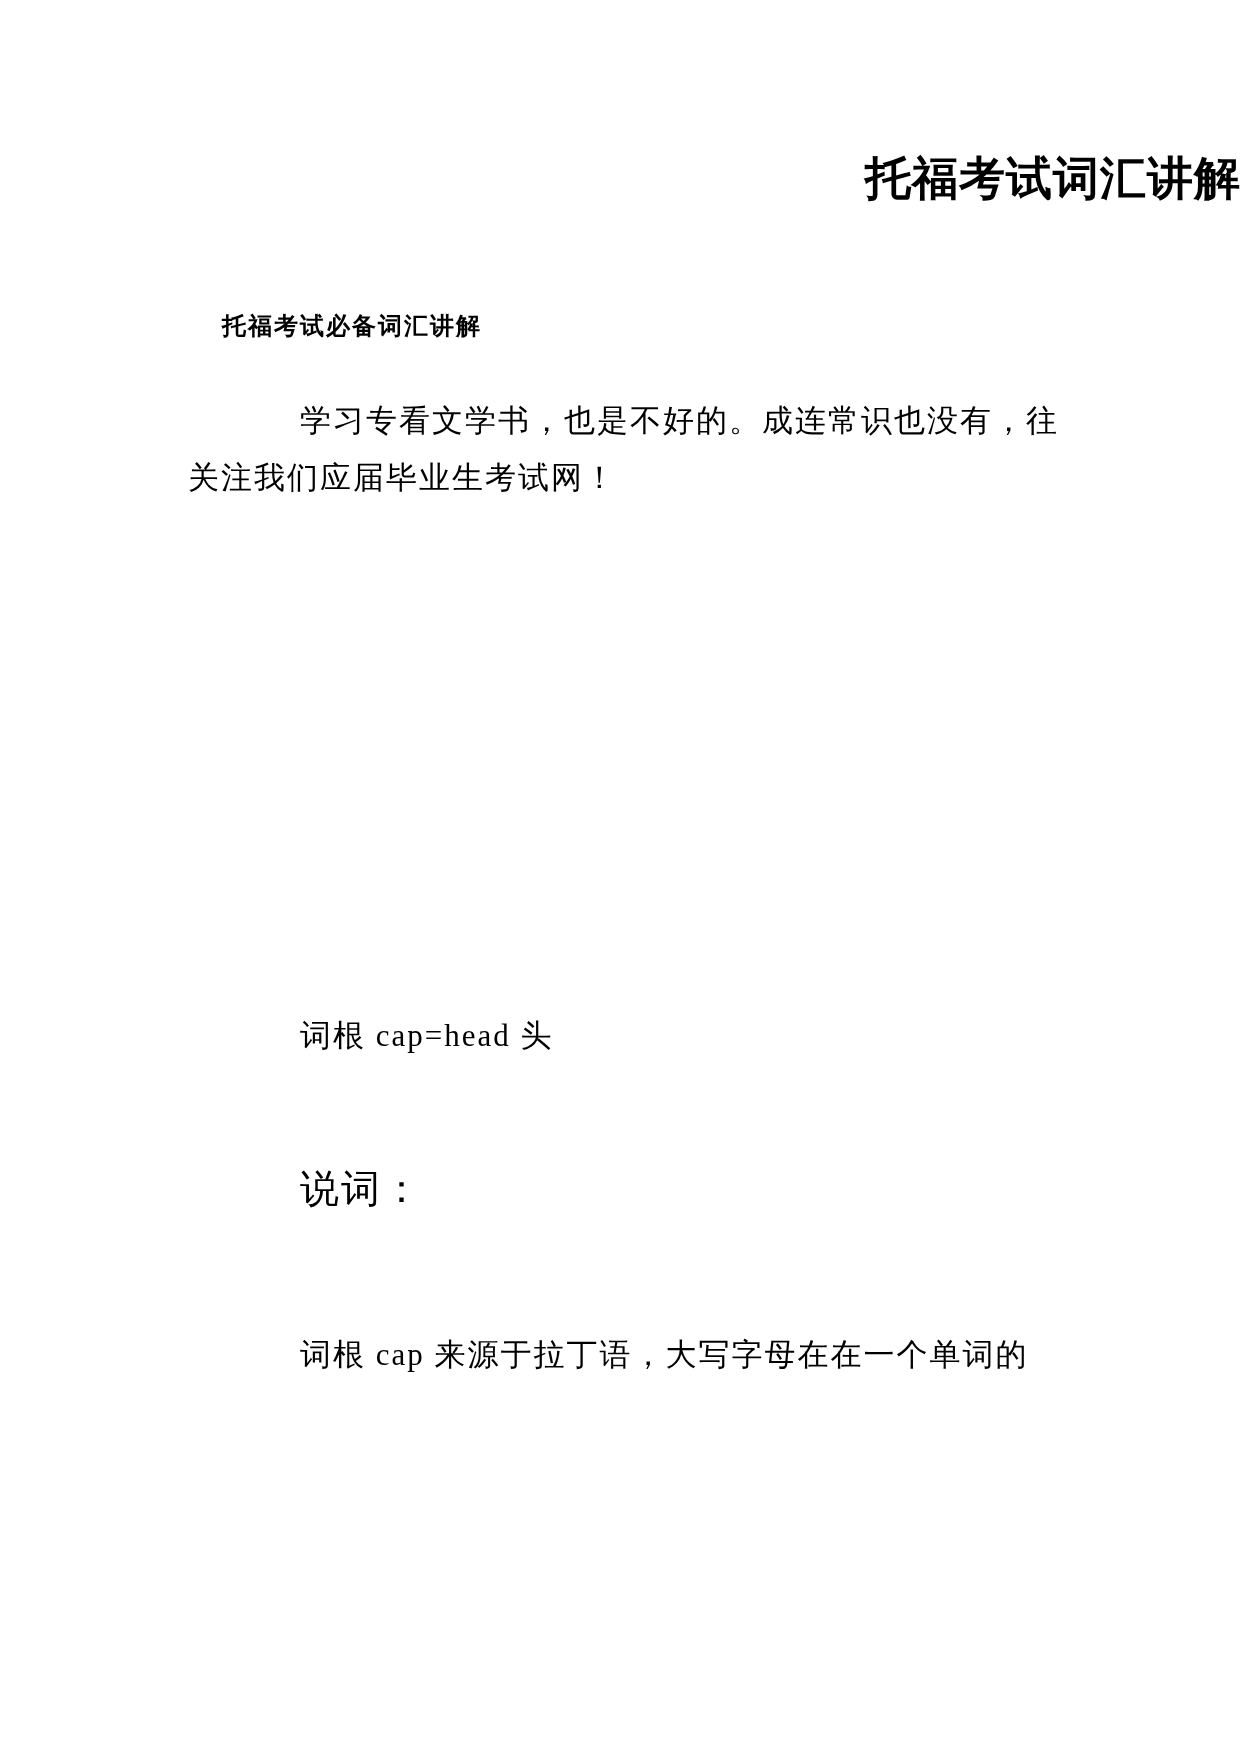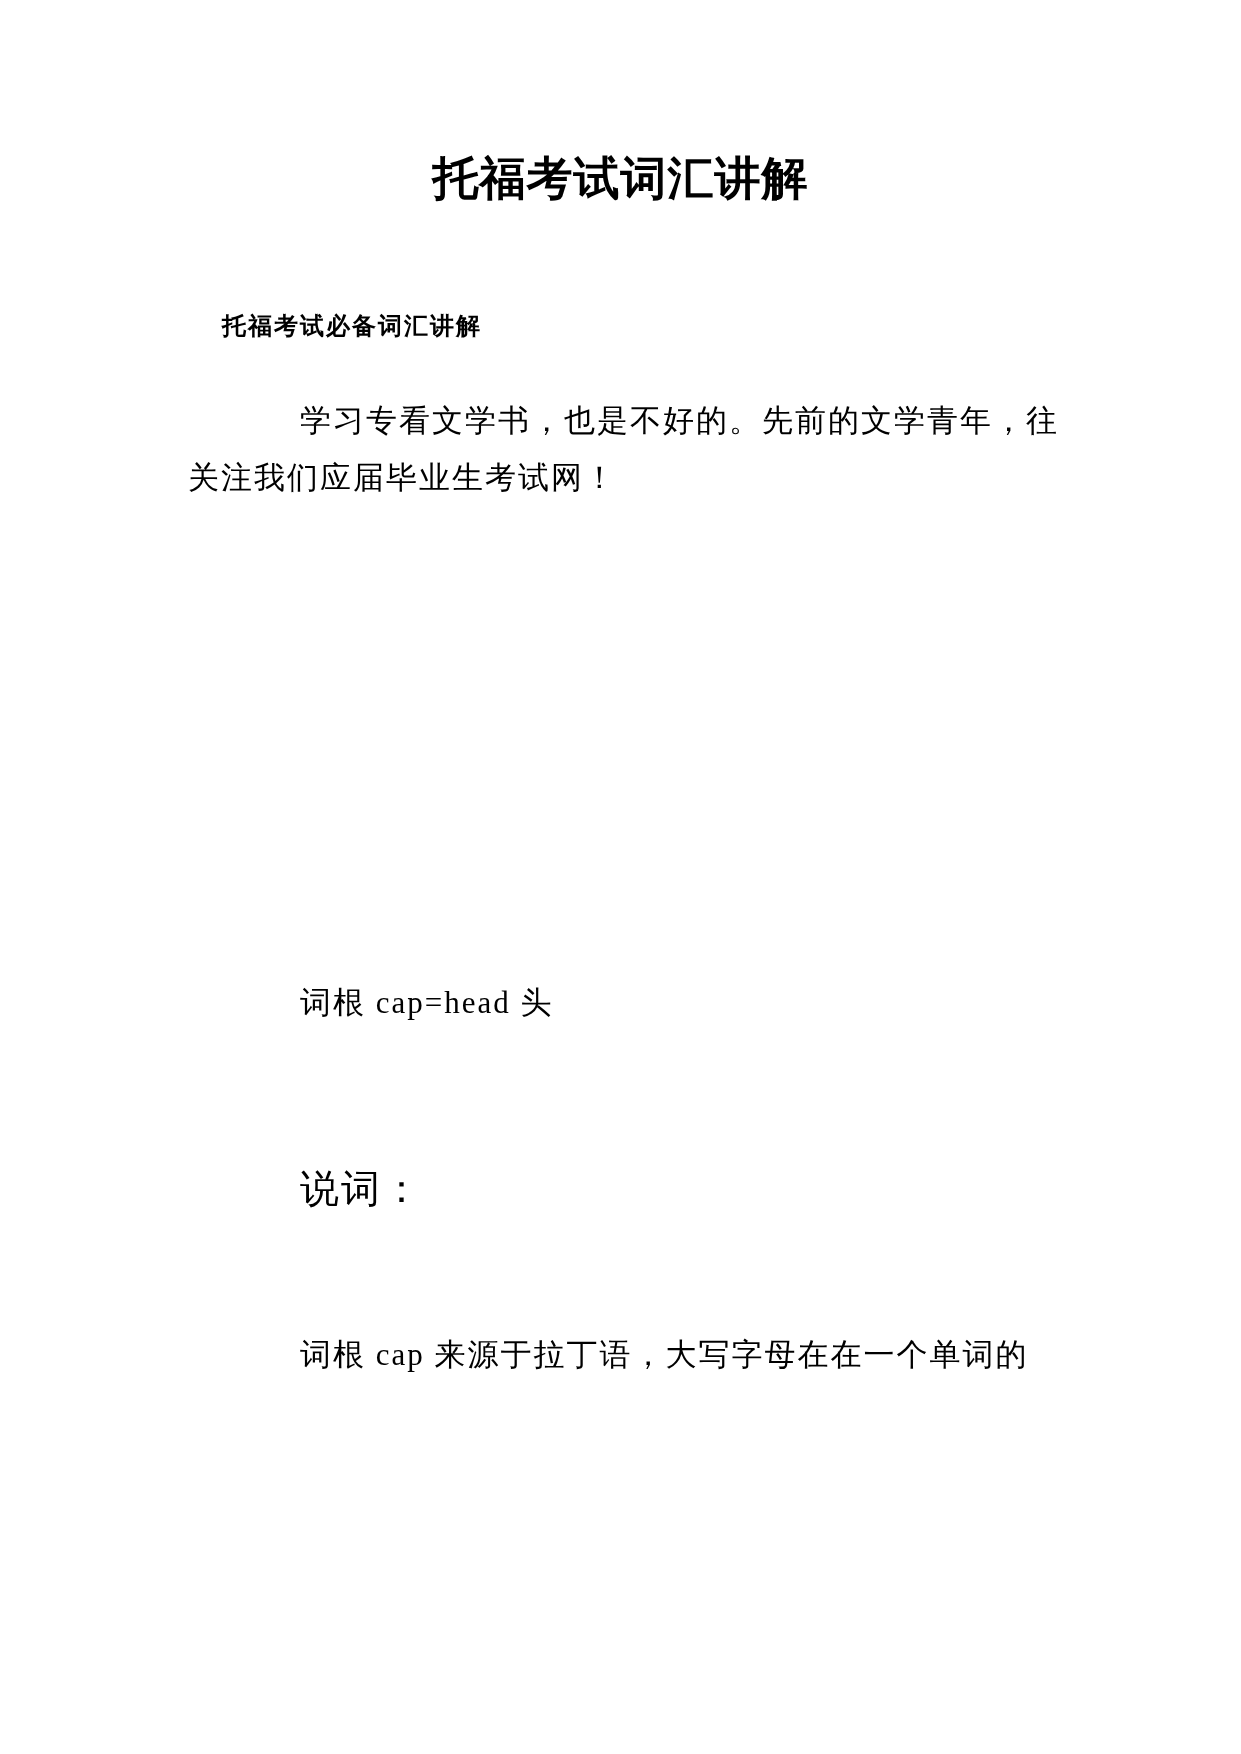--- a/index.html
+++ b/index.html
@@ -16,21 +16,21 @@
     color: #000000;
     font-family: "Liberation Serif", "DejaVu Serif", serif;
     overflow: hidden;
   }
   .doc-title {
     position: absolute;
     top: 151px;
     left: 0;
     width: 100%;
     margin: 0;
-    text-align: center;
+    text-align: right;
     font-size: 46px;
     line-height: 56px;
     font-weight: 700;
     letter-spacing: 1px;
     white-space: nowrap;
   }
   .doc-subtitle {
     position: absolute;
     top: 290px;
     left: 206px;
@@ -55,21 +55,21 @@
   }
   .para-intro { top: 392px; }
   .para-explain { top: 1324px; }
   .para-explain .line {
     height: 61px;
     line-height: 61px;
   }
   .line-indent { padding-left: 112px; }
   .root-heading {
     position: absolute;
-    top: 983px;
+    top: 1016px;
     left: 300px;
     margin: 0;
     font-size: 31px;
     line-height: 40px;
     letter-spacing: 2px;
     font-weight: 400;
     white-space: nowrap;
   }
   .section-label {
     position: absolute;
@@ -86,21 +86,21 @@
 </head>
 <body>
 
 <div class="page">
 
   <h1 class="doc-title">托福考试词汇讲解</h1>
 
   <p class="doc-subtitle">托福考试必备词汇讲解</p>
 
   <div class="para para-intro">
-    <div class="line line-indent">学习专看文学书，也是不好的。先前的文学青年，往</div>
+    <div class="line line-indent">学习专看文学书，也是不好的。成连常识也没有，往</div>
     <div class="line">关注我们应届毕业生考试网！</div>
   </div>
 
   <p class="root-heading">词根 cap=head 头</p>
 
   <p class="section-label">说词：</p>
 
   <div class="para para-explain">
     <div class="line line-indent">词根 cap 来源于拉丁语，大写字母在在一个单词的</div>
   </div>

